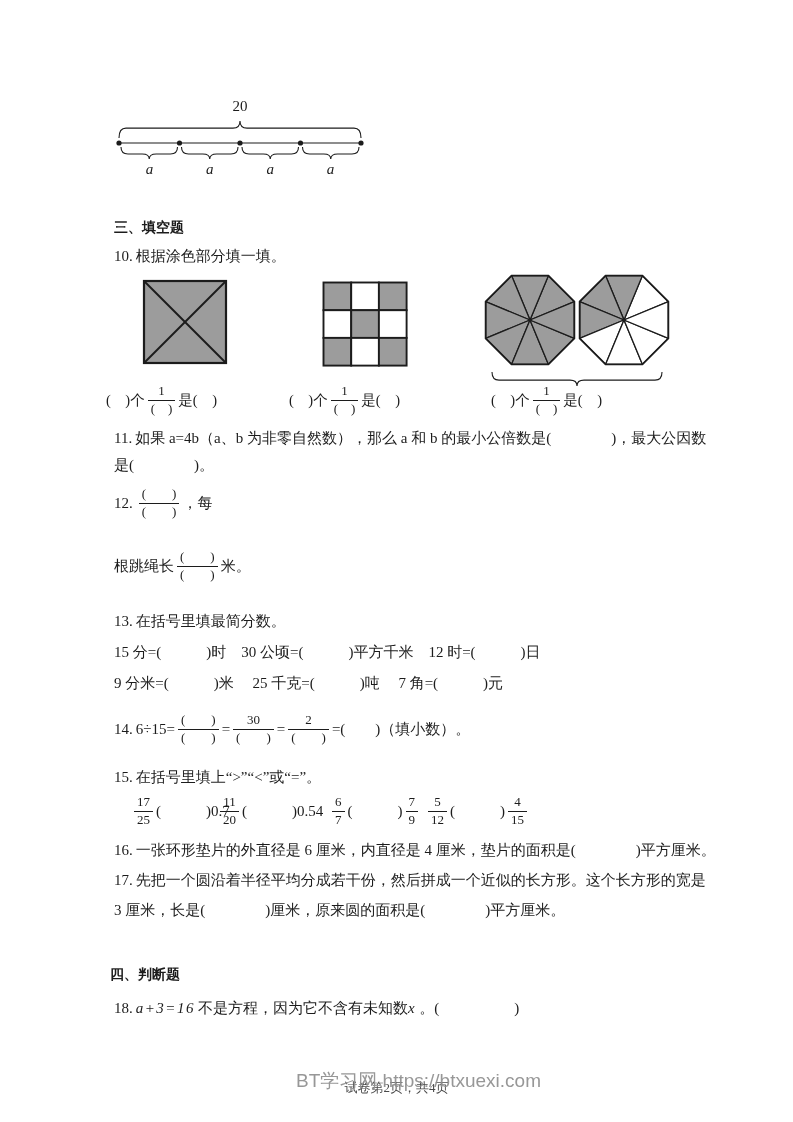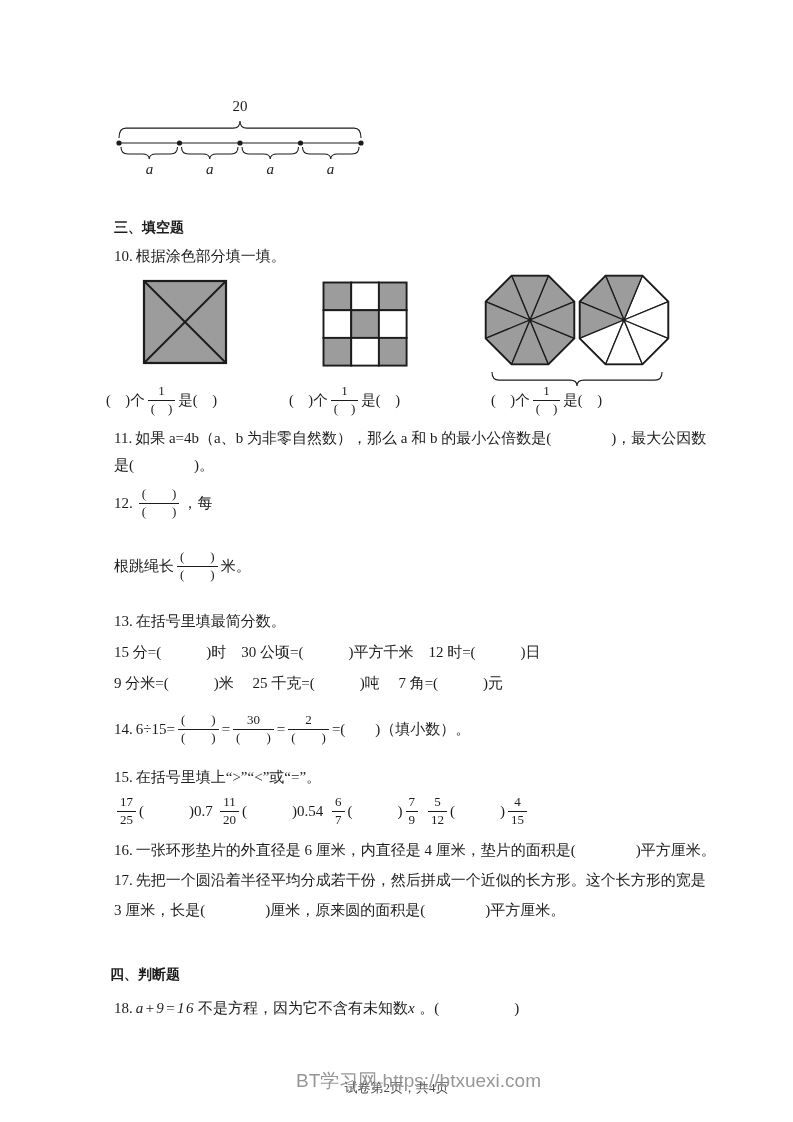--- a/index.html
+++ b/index.html
@@ -116,36 +116,36 @@
 
   <div class="line" style="left:114px;top:612px"><span class="qlabel">13.</span><span>在括号里填最简分数。</span></div>
   <div class="line" style="left:114px;top:643px">15 分=(　　　)时　30 公顷=(　　　)平方千米　12 时=(　　　)日</div>
   <div class="line" style="left:114px;top:674px">9 分米=(　　　)米　 25 千克=(　　　)吨　 7 角=(　　　)元</div>
 
   <div class="line flex" style="left:114px;top:712px">
     <span class="qlabel">14.</span><span>6÷15=</span><span class="frac"><span class="num">(　　)</span><span class="den">(　　)</span></span><span>=</span><span class="frac"><span class="num">30</span><span class="den">(　　)</span></span><span>=</span><span class="frac"><span class="num">2</span><span class="den">(　　)</span></span><span>=(　　)</span><span>（填小数）。</span>
   </div>
 
   <div class="line" style="left:114px;top:768px"><span class="qlabel">15.</span><span>在括号里填上“&gt;”“&lt;”或“=”。</span></div>
-  <div class="line flex" style="left:114px;top:794px">
+  <div class="line flex" style="left:131px;top:794px">
     <span class="frac"><span class="num">17</span><span class="den">25</span></span><span>(　　　)</span><span>0.7</span>
   </div>
   <div class="line flex" style="left:217px;top:794px">
     <span class="frac"><span class="num">11</span><span class="den">20</span></span><span>(　　　)</span><span>0.54</span>
   </div>
   <div class="line flex" style="left:329px;top:794px">
     <span class="frac"><span class="num">6</span><span class="den">7</span></span><span>(　　　)</span><span class="frac"><span class="num">7</span><span class="den">9</span></span>
   </div>
   <div class="line flex" style="left:425px;top:794px">
     <span class="frac"><span class="num">5</span><span class="den">12</span></span><span>(　　　)</span><span class="frac"><span class="num">4</span><span class="den">15</span></span>
   </div>
 
   <div class="line" style="left:114px;top:841px"><span class="qlabel">16.</span><span>一张环形垫片的外直径是 6 厘米，内直径是 4 厘米，垫片的面积是(　　　　)平方厘米。</span></div>
   <div class="line" style="left:114px;top:871px"><span class="qlabel">17.</span><span>先把一个圆沿着半径平均分成若干份，然后拼成一个近似的长方形。这个长方形的宽是</span></div>
   <div class="line" style="left:114px;top:901px">3 厘米，长是(　　　　)厘米，原来圆的面积是(　　　　)平方厘米。</div>
 
   <div class="line sec-title" style="left:110px;top:966px">四、判断题</div>
-  <div class="line" style="left:114px;top:999px"><span class="qlabel">18.</span><span class="math">a+9=16</span><span>不是方程，因为它不含有未知数</span><span class="math">x</span><span>。(　　　　　)</span></div>
+  <div class="line" style="left:114px;top:999px"><span class="qlabel">18.</span><span class="math">a+3=16</span><span>不是方程，因为它不含有未知数</span><span class="math">x</span><span>。(　　　　　)</span></div>
 
   <div class="footer-page">试卷第2页，共4页</div>
   <div class="watermark">BT学习网 https://btxuexi.com</div>
 
 </div>
 
 </body></html>

